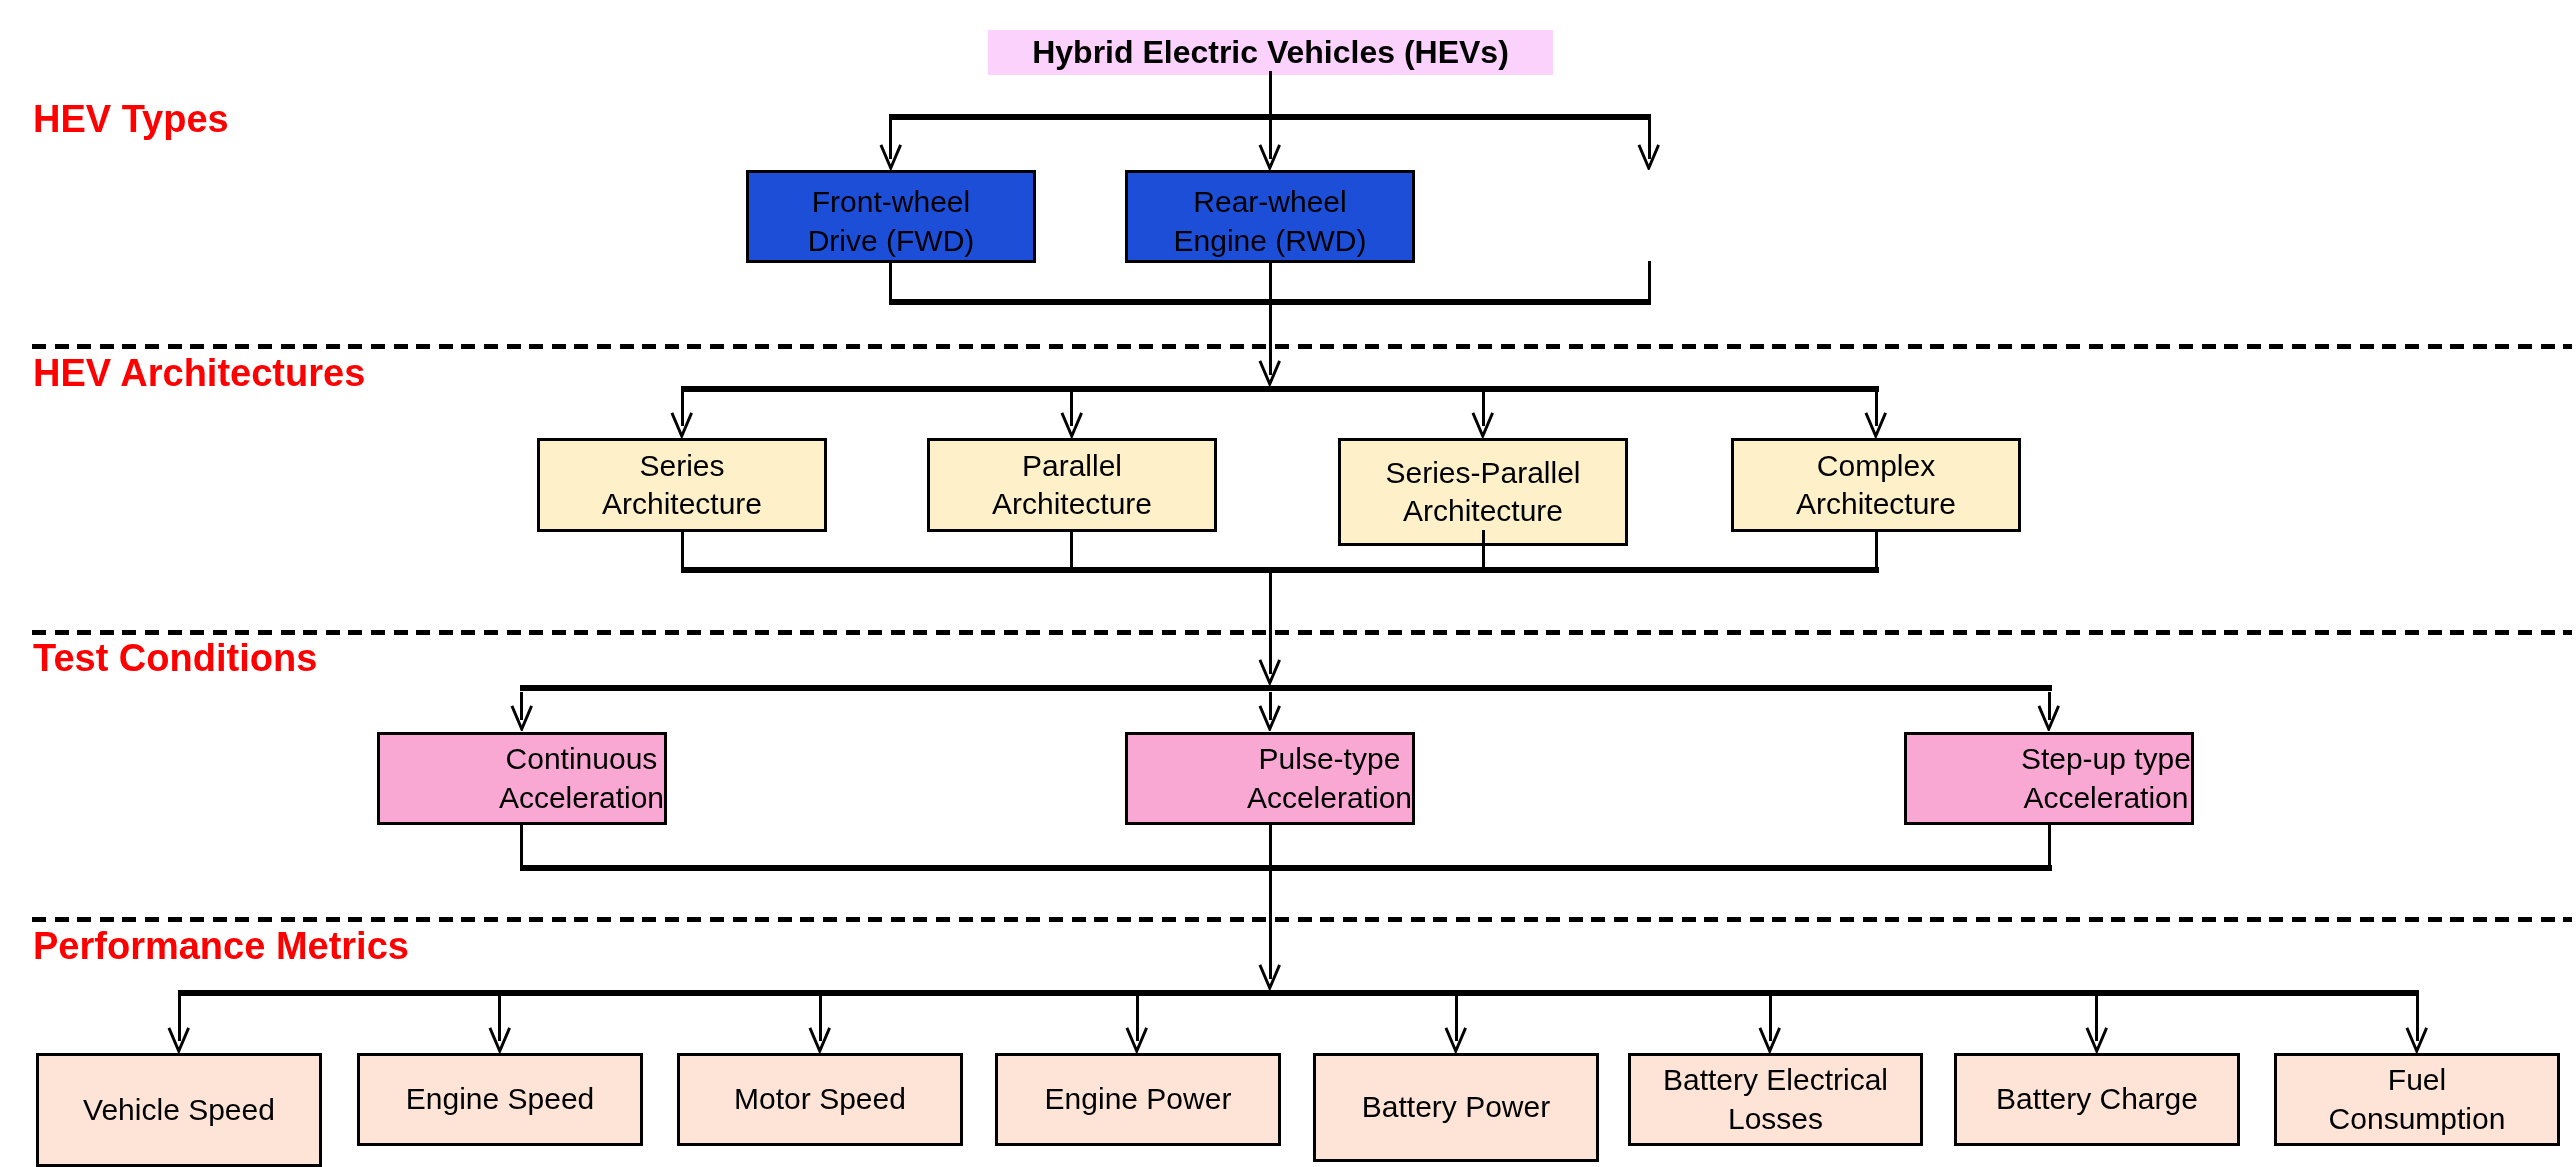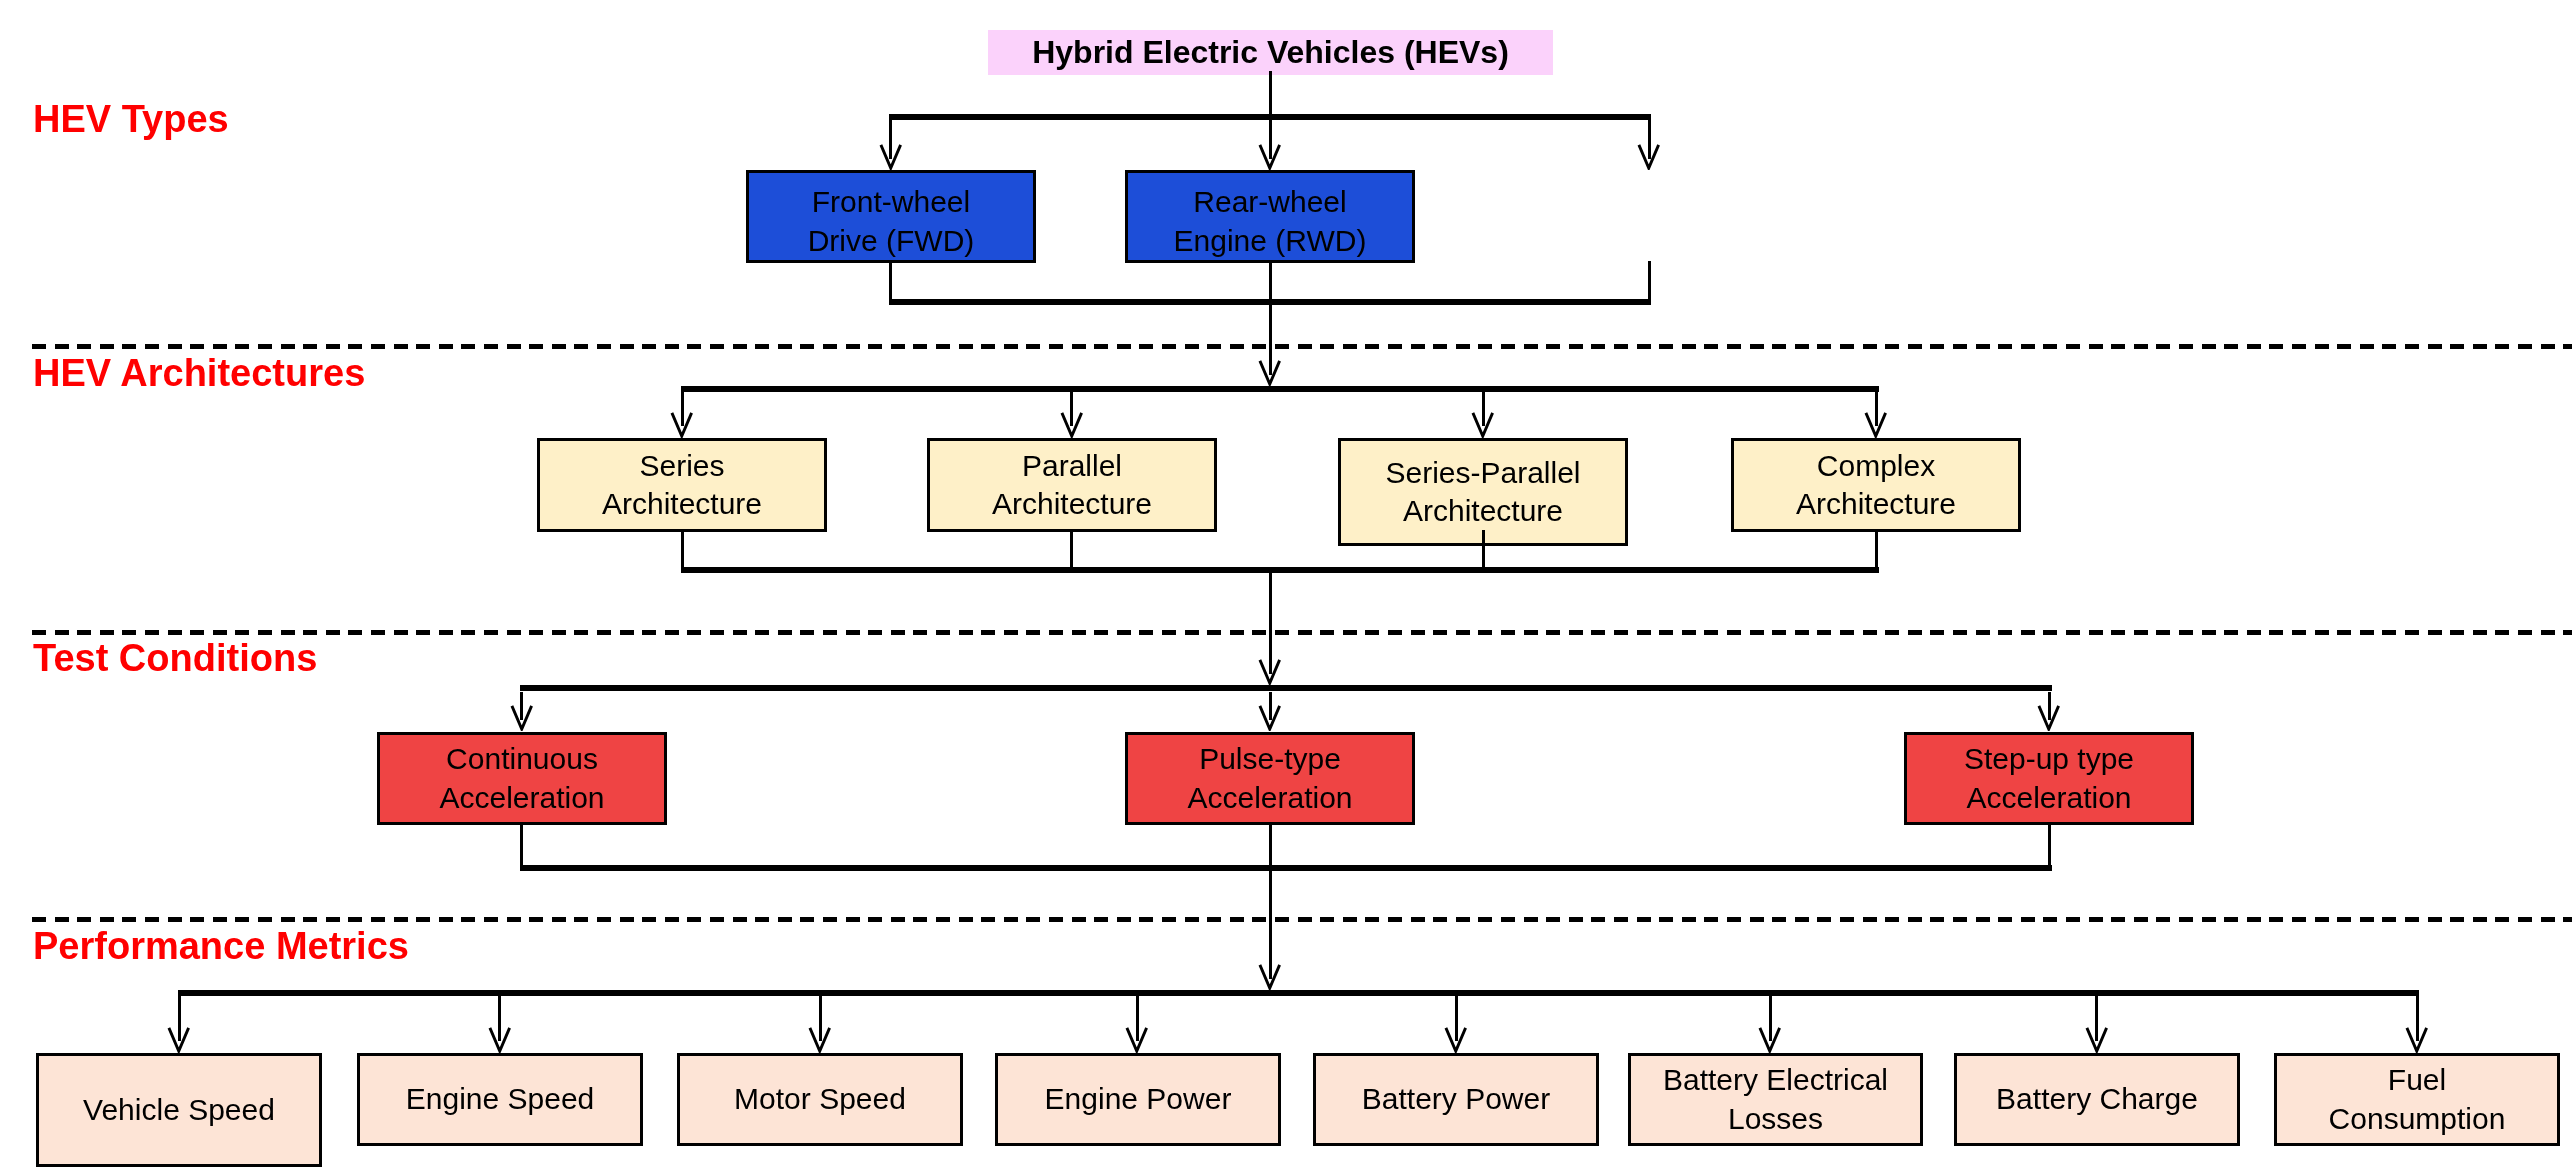--- a/index.html
+++ b/index.html
@@ -24,21 +24,21 @@
   }
   .node{
     position:absolute;
     border:3.5px solid #000;box-sizing:border-box;
     display:flex;align-items:center;justify-content:center;
     text-align:center;font-size:30px;line-height:1.28;color:#000;
   }
   .node .lbl{white-space:pre-line;}
   .green{background:#1d4ed8;align-items:flex-end;}
   .yellow{background:#FEF0C8;}
-  .blue{background:#ef4444;}
+  .blue{background:#f9a8d4;justify-content:flex-end;}
   .peach{background:#FDE4D6;}
   .vline{position:absolute;width:2.9px;background:#000;}
   .hbar{position:absolute;height:6.4px;background:#000;}
   .dashed{
     position:absolute;height:4.6px;
     background:repeating-linear-gradient(90deg,#000 0,#000 14px,transparent 14px,transparent 22.6px);
   }
   .ah{position:absolute;width:25.5px;height:27px;}
   .ah path{fill:none;stroke:#000;stroke-width:5;}
 </style>
@@ -104,21 +104,21 @@
   </div>
   <div class="node peach" style="left:357px;top:1053px;width:286px;height:93px;">
     <span class="lbl">Engine Speed</span>
   </div>
   <div class="node peach" style="left:677px;top:1053px;width:286px;height:93px;">
     <span class="lbl">Motor Speed</span>
   </div>
   <div class="node peach" style="left:995px;top:1053px;width:286px;height:93px;">
     <span class="lbl">Engine Power</span>
   </div>
-  <div class="node peach" style="left:1313px;top:1053px;width:286px;height:93px;">
+  <div class="node peach" style="left:1313px;top:1053px;width:286px;height:109px;">
     <span class="lbl">Battery Power</span>
   </div>
   <div class="node peach" style="left:1628px;top:1053px;width:295px;height:93px;">
     <span class="lbl">Battery Electrical
 Losses</span>
   </div>
   <div class="node peach" style="left:1954px;top:1053px;width:286px;height:93px;">
     <span class="lbl">Battery Charge</span>
   </div>
   <div class="node peach" style="left:2274px;top:1053px;width:286px;height:93px;">

